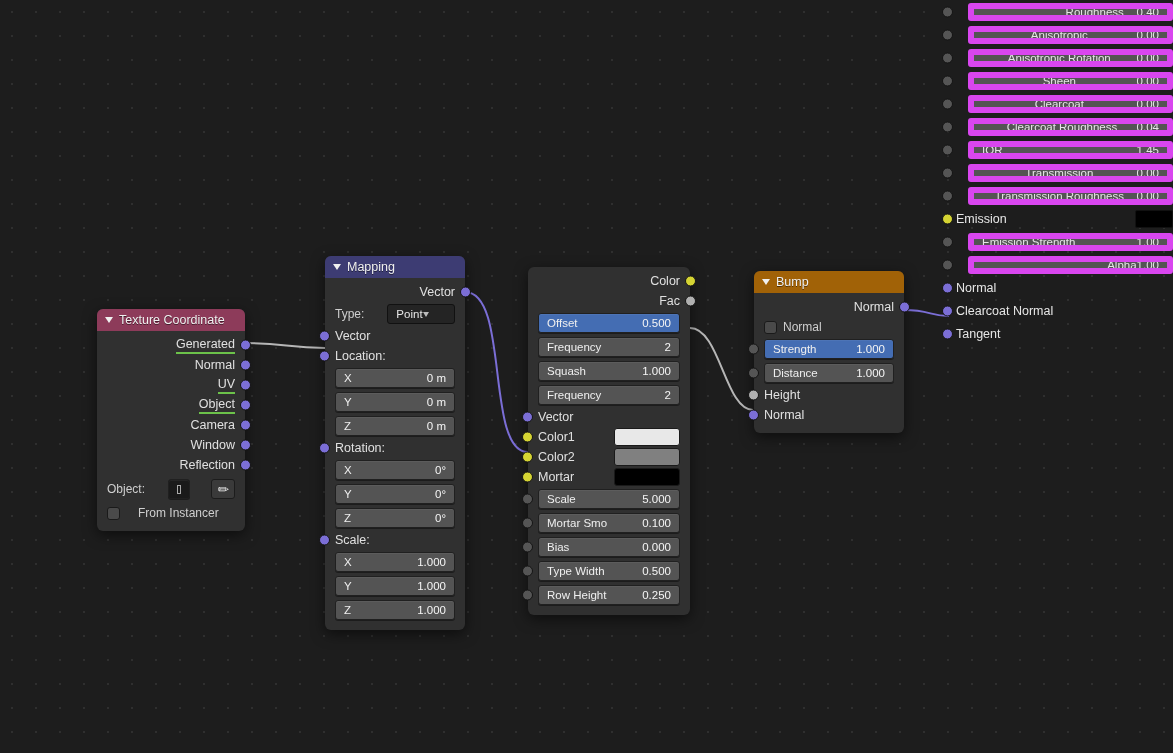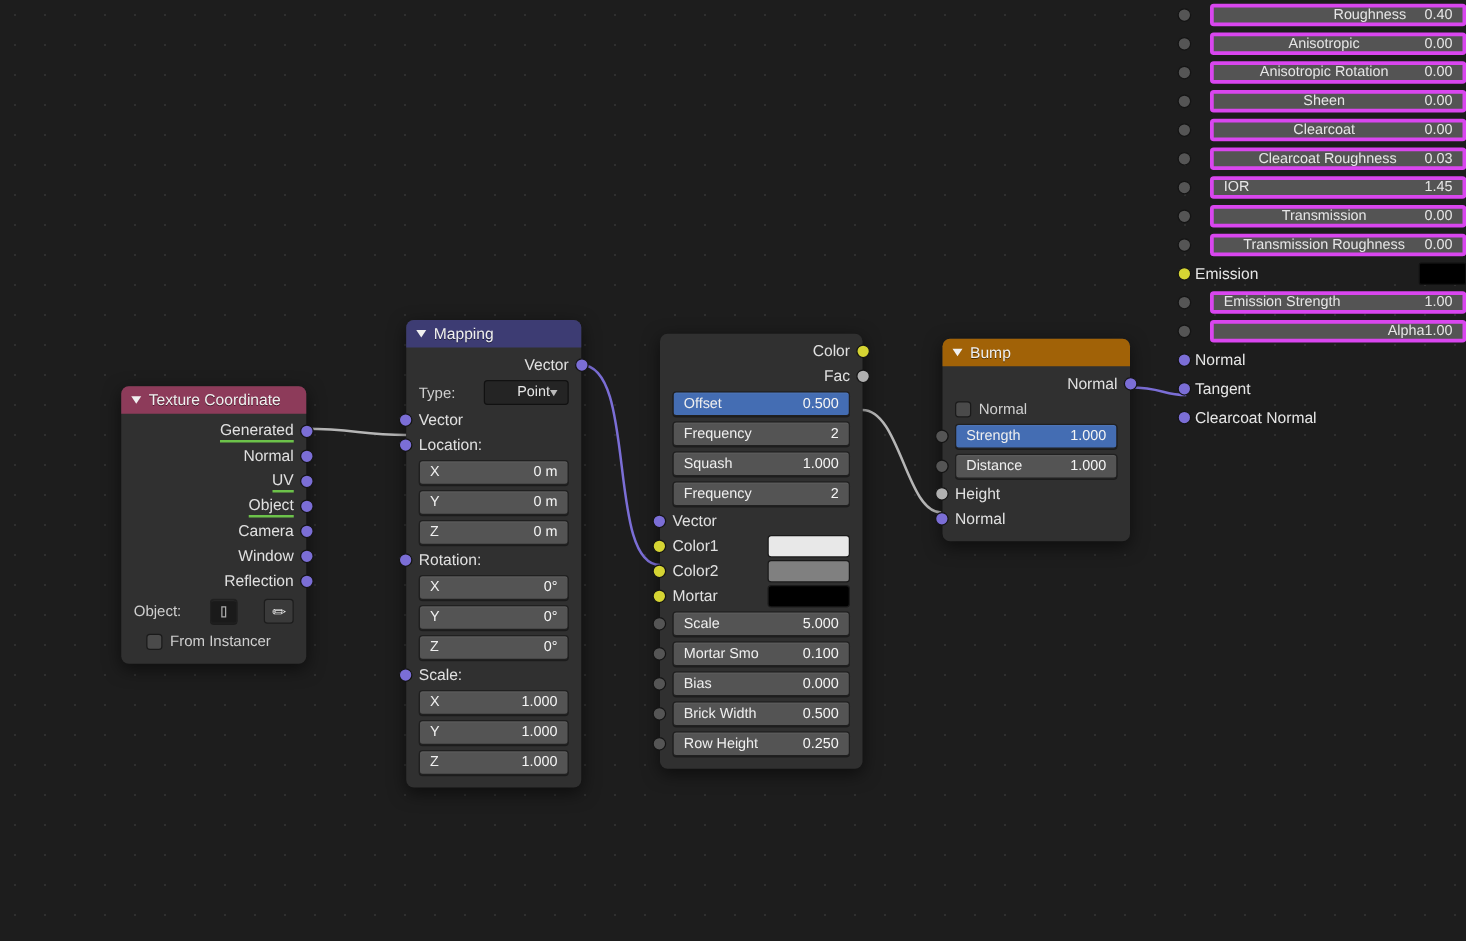--- a/index.html
+++ b/index.html
@@ -27,27 +27,27 @@
   .sock.gray   { background:#b0b0b0; }
   .sock.dark   { background:#555; }
   .underline-green { border-bottom:2px solid #6cc24a; padding-bottom:1px; }
   .field { flex:1; display:flex; align-items:center; justify-content:space-between; height:20px; background:#545454; border:1px solid #202020; border-radius:3px; padding:0 8px; font-size:11.5px; box-shadow:inset 0 1px 0 rgba(255,255,255,.05),0 1px 0 rgba(0,0,0,.4); }
   .field.sel { background:#446db3; }
   .field .fl  { color:#efefef; }
   .field .fr  { color:#f5f5f5; }
   .field.wide { width:100%; }
   .field.half { flex:1; }
   .swatch { width:66px; height:18px; border-radius:3px; border:1px solid #1a1a1a; }
-  .drop { display:flex; align-items:center; justify-content:flex-end; background:#242424; border:1px solid #111; border-radius:3px; height:20px; padding:0 8px; font-size:11.5px; width:80px; }
+  .drop { display:flex; align-items:center; justify-content:flex-start; background:#242424; border:1px solid #111; border-radius:3px; height:20px; padding:0 8px; font-size:11.5px; width:80px; }
   .drop .tri { width:0;height:0;border-left:3px solid transparent;border-right:3px solid transparent;border-top:5px solid #bbb; }
   .btn-pick { width:24px;height:20px;display:flex;align-items:center;justify-content:center;background:#3a3a3a;border:1px solid #1c1c1c;border-radius:3px; }
   .chk { width:13px;height:13px;border-radius:3px;background:#4a4a4a;border:1px solid #1a1a1a;margin-right:6px; }
   .bsdf { position:absolute; top:0; right:0; width:225px; }
   .bsdf .brow { position:relative; display:flex; align-items:center; height:23px; padding-left:20px; }
-  .bsdf .slider { flex:1; height:18px; border-radius:3px; background:#545454; border:3px solid #d946ef; display:flex; align-items:center; justify-content:space-between; padding:0 8px; font-size:11.5px; position:relative; overflow:hidden; }
+  .bsdf .slider { flex:1; height:18px; border-radius:3px; background:#545454; border:6px solid #d946ef; display:flex; align-items:center; justify-content:space-between; padding:0 8px; font-size:11.5px; position:relative; overflow:hidden; }
   .bsdf .fill { position:absolute; top:0; bottom:0; left:0; background:#446db3; }
   .bsdf .slider span { position:relative; z-index:1; }
   .bsdf .plain { flex:1; font-size:12.5px; color:#e6e6e6; }
   .bsdf .colorbox { width:38px; height:18px; background:#000; border:1px solid #111;border-radius:2px; margin-left:auto; }
   .eyedrop { transform:rotate(-45deg); font-size:13px; }
 </style>
 </head>
 <body>
 <div class="dotgrid"></div>
 
@@ -97,21 +97,21 @@
       <div style="display:flex;gap:4px;flex:1;justify-content:flex-end;">
         <div class="field" style="background:#1a1a1a;width:22px;flex:none;justify-content:center;">
             <span style="width:9px;height:9px;border:1px solid #aaa;"></span>
           </div>
         <div style="flex:1;"></div>
         <div class="btn-pick">
             <span class="eyedrop">✎</span>
           </div>
       </div>
     </div>
-    <div class="row" style="padding:3px 20px;">
+    <div class="row" style="padding:3px 10px;gap:12px;">
       <span class="chk"></span>
       <span class="sublbl">From Instancer</span>
     </div>
   </div>
 </div>
 
 <div class="node" style="left:325px; top:256px; width:140px;">
   <div class="node-header hdr-purple">
     <span class="chev"></span>
     <span>Mapping</span>
@@ -271,21 +271,21 @@
     <div class="row field-row">
         <span class="sock in dark"></span>
         <div class="field half">
           <span class="fl">Bias</span>
           <span class="fr">0.000</span>
         </div>
       </div>
     <div class="row field-row">
         <span class="sock in dark"></span>
         <div class="field half">
-          <span class="fl">Brick Width</span>
+          <span class="fl">Type Width</span>
           <span class="fr">0.500</span>
         </div>
       </div>
     <div class="row field-row">
         <span class="sock in dark"></span>
         <div class="field half">
           <span class="fl">Row Height</span>
           <span class="fr">0.250</span>
         </div>
       </div>
@@ -370,21 +370,21 @@
         <span class="fill" style="width: 0%;"></span>
         <span>Clearcoat</span>
         <span>0.00</span>
       </div>
     </div>
   <div class="brow">
       <span class="sock in dark"></span>
       <div class="slider">
         <span class="fill" style="width: 3%;"></span>
         <span>Clearcoat Roughness</span>
-        <span>0.03</span>
+        <span>0.04</span>
       </div>
     </div>
   <div class="brow">
       <span class="sock in dark"></span>
       <div class="slider">
         <span>IOR</span>
         <span>1.45</span>
       </div>
     </div>
   <div class="brow">
@@ -422,19 +422,19 @@
         <span>Alpha</span>
         <span>1.00</span>
       </div>
     </div>
   <div class="brow" style="padding-left:8px;">
       <span class="sock in purple" style="left:-6px;"></span>
       <span class="plain">Normal</span>
     </div>
   <div class="brow" style="padding-left:8px;">
       <span class="sock in purple" style="left:-6px;"></span>
-      <span class="plain">Tangent</span>
+      <span class="plain">Clearcoat Normal</span>
     </div>
   <div class="brow" style="padding-left:8px;">
       <span class="sock in purple" style="left:-6px;"></span>
-      <span class="plain">Clearcoat Normal</span>
+      <span class="plain">Tangent</span>
     </div>
 </div>
 
 </body></html>

